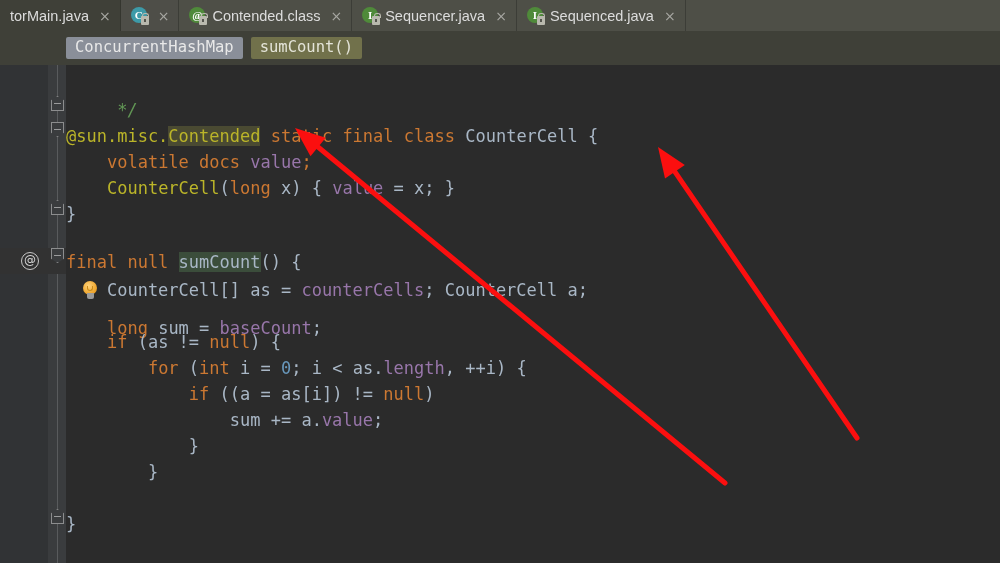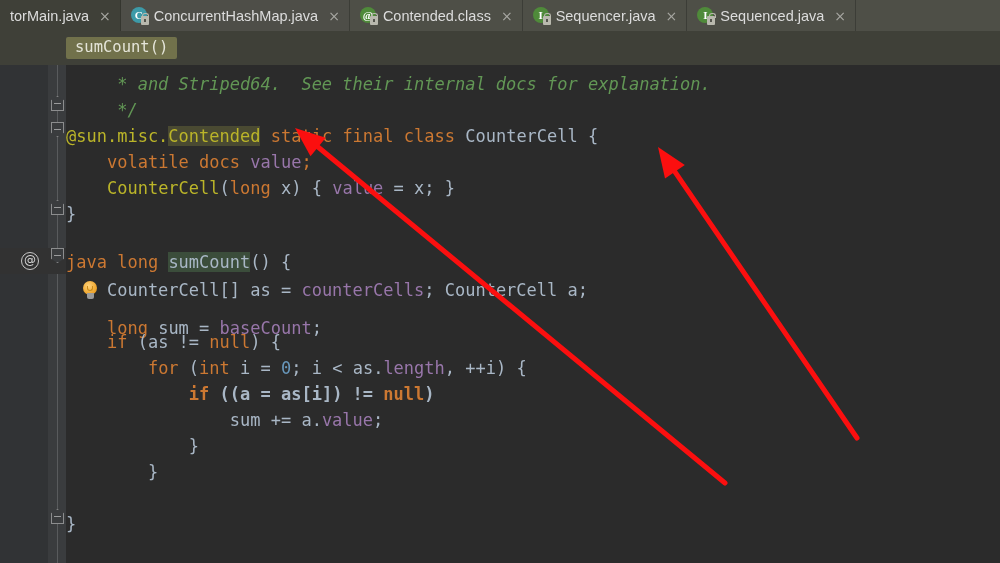--- a/index.html
+++ b/index.html
@@ -306,21 +306,20 @@
   <div class="tabbar" id="tabbar">
       <div class="tab first">
         <span class="tab-label">torMain.java</span>
         <span class="tab-close">×</span>
       </div>
       <div class="tab selected">
         <span class="ficon">
           <span class="disc c">C</span>
           <span class="lock"></span>
         </span>
-        <span class="tab-label">ConcurrentHashMap.java</span>
         <span class="tab-close">×</span>
       </div>
       <div class="tab dim">
         <span class="ficon">
           <span class="disc at">@</span>
           <span class="lock"></span>
         </span>
         <span class="tab-label">Contended.class</span>
         <span class="tab-close">×</span>
       </div>
@@ -336,48 +335,48 @@
         <span class="ficon">
           <span class="disc iface">I</span>
           <span class="lock"></span>
         </span>
         <span class="tab-label">Sequenced.java</span>
         <span class="tab-close">×</span>
       </div>
     </div>
 
   <div class="breadcrumb">
+    <span class="crumb cls">ConcurrentHashMap</span>
     <span class="crumb mth">sumCount()</span>
   </div>
 
   <div class="editor">
     <div class="gutter-left"></div>
     <div class="gutter-fold"></div>
     <div class="fold-rail"></div>
     <div class="curline"></div>
 
     <div class="indent" style="left:119px; top:78px; height:72px;"></div>
     <div class="indent" style="left:119px; top:206px; height:268px;"></div>
     <div class="indent" style="left:168px; top:284px; height:116px;"></div>
     <div class="indent" style="left:217px; top:310px; height:64px;"></div>
 
     <div class="code-area" id="codearea">
-        <div class="line" style="top: 6px;"><span class="cmt">     * and Striped64.  See their internal docs for explanation.</span></div>
         <div class="line" style="top: 32px;"><span class="cmt">     */</span></div>
         <div class="line" style="top: 58px;"><span class="ann">@sun.misc.</span><span class="annhl">Contended</span><span class="id"> </span><span class="kw">static final class</span><span class="cls"> CounterCell {</span></div>
         <div class="line" style="top: 84px;"><span class="id">    </span><span class="kw">volatile docs</span><span class="id"> </span><span class="fld">value</span><span class="kw">;</span></div>
         <div class="line" style="top: 110px;"><span class="id">    </span><span class="ann">CounterCell</span><span class="id">(</span><span class="kw">long</span><span class="id"> x) { </span><span class="fld">value</span><span class="id"> = x; }</span></div>
         <div class="line" style="top: 136px;"><span class="id">}</span></div>
         <div class="line" style="top: 162px;"><span class="id"></span></div>
-        <div class="line" style="top: 184px;"><span class="kw">java long</span><span class="id"> </span><span class="caret"></span><span class="caretword">sumCount</span><span class="id">() {</span></div>
+        <div class="line" style="top: 184px;"><span class="kw">final null</span><span class="id"> </span><span class="caret"></span><span class="caretword">sumCount</span><span class="id">() {</span></div>
         <div class="line" style="top: 212px;"><span class="id">    CounterCell[] as = </span><span class="fld">counterCells</span><span class="id">; CounterCell a;</span></div>
         <div class="line" style="top: 250px;"><span class="id">    </span><span class="kw">long</span><span class="id"> sum = </span><span class="fld">baseCount</span><span class="id">;</span></div>
         <div class="line" style="top: 264px;"><span class="id">    </span><span class="kw">if</span><span class="id"> (as != </span><span class="kw">null</span><span class="id">) {</span></div>
         <div class="line" style="top: 290px;"><span class="id">        </span><span class="kw">for</span><span class="id"> (</span><span class="kw">int</span><span class="id"> i = </span><span class="num">0</span><span class="id">; i &lt; as.</span><span class="fld">length</span><span class="id">, ++i) {</span></div>
-        <div class="line" style="top: 316px; font-weight: bold;"><span class="id">            </span><span class="kw">if</span><span class="id"> ((a = as[i]) != </span><span class="kw">null</span><span class="id">)</span></div>
+        <div class="line" style="top: 316px;"><span class="id">            </span><span class="kw">if</span><span class="id"> ((a = as[i]) != </span><span class="kw">null</span><span class="id">)</span></div>
         <div class="line" style="top: 342px;"><span class="id">                sum += a.</span><span class="fld">value</span><span class="id">;</span></div>
         <div class="line" style="top: 368px;"><span class="id">            }</span></div>
         <div class="line" style="top: 394px;"><span class="id">        }</span></div>
         <div class="line" style="top: 446px;"><span class="id">}</span></div>
       </div>
 
     <div id="foldmarks">
         <div class="foldmark up" style="top: 31px;">
           <div class="body"></div>
           <div class="minus"></div>

